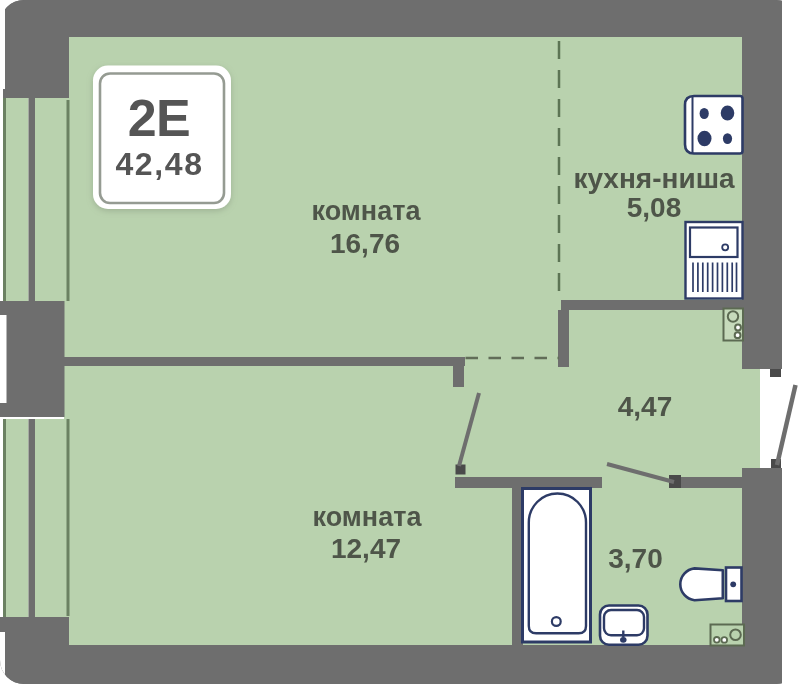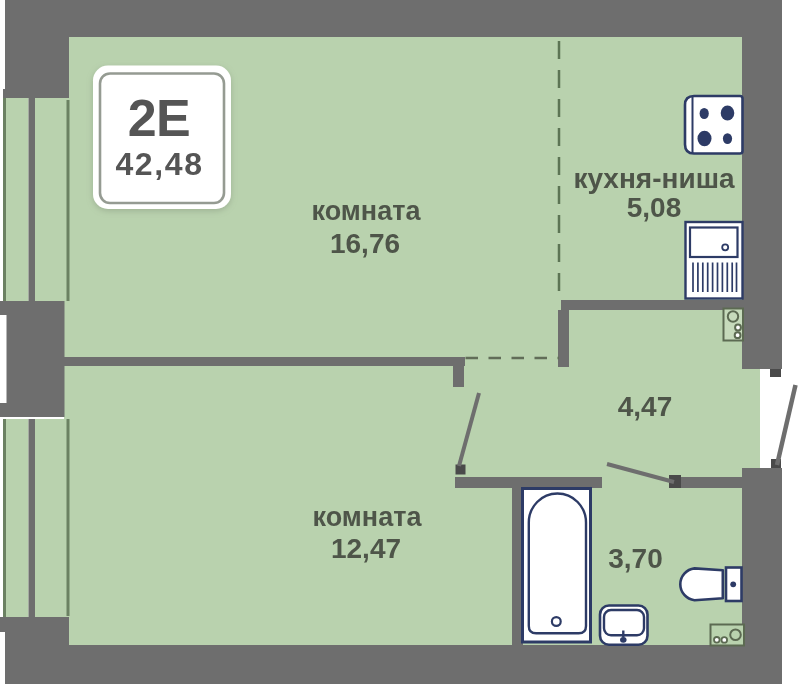--- a/index.html
+++ b/index.html
@@ -1,16 +1,16 @@
 <!DOCTYPE html>
 <html><head>
 <meta charset="utf-8">
 <style>
   html,body{margin:0;padding:0;background:#ffffff;}
-  .plan{position:relative;width:800px;height:684px;background:#ffffff;overflow:hidden;}
+  .plan{position:relative;width:800px;height:684px;background:#ffffff;overflow:hidden;border-radius:24px;}
   svg{position:absolute;left:0;top:0;}
   text{font-family:"Liberation Sans",sans-serif;font-weight:bold;}
 </style>
 </head>
 <body>
 <div class="plan">
 <svg width="800" height="684" viewBox="0 0 800 684">
   <defs>
     <filter id="soft" x="-20%" y="-20%" width="140%" height="140%">
       <feDropShadow dx="0" dy="2" stdDeviation="3" flood-color="#7a8a74" flood-opacity="0.45"></feDropShadow>

